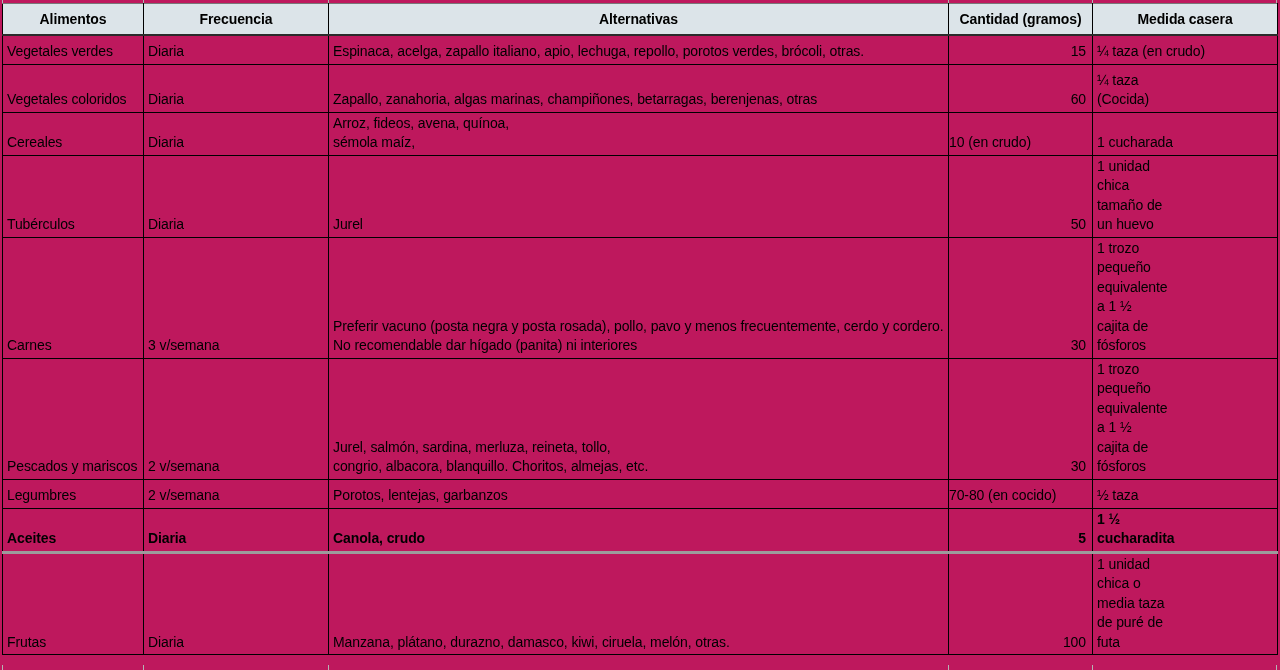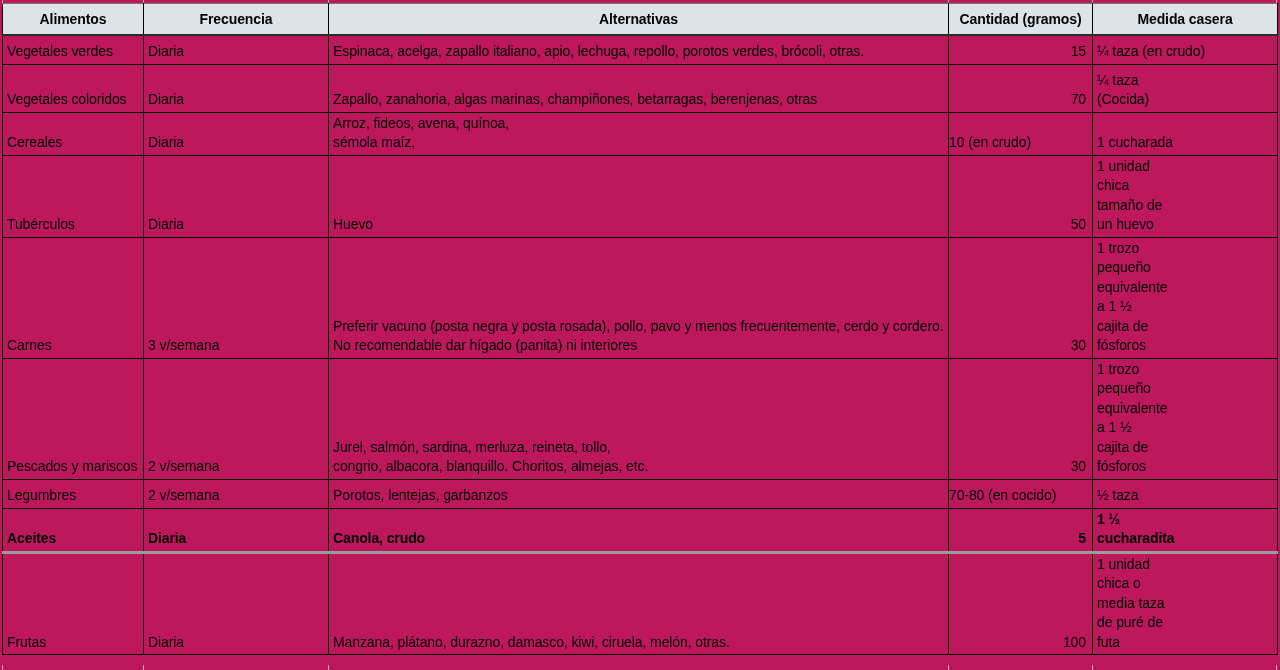--- a/index.html
+++ b/index.html
@@ -80,21 +80,21 @@
           <td class="col-medida" data-name="cell-medida-casera">
             <div class="line" data-name="text-line">¼ taza (en crudo)</div>
           </td>
         </tr>
         <tr data-name="table-row">
           <td class="col-alimento" data-name="cell-alimento">Vegetales coloridos</td>
           <td class="col-frecuencia" data-name="cell-frecuencia">Diaria</td>
           <td class="col-alternativas" data-name="cell-alternativas">
             <div class="line" data-name="text-line">Zapallo, zanahoria, algas marinas, champiñones, betarragas, berenjenas, otras</div>
           </td>
-          <td class="col-cantidad" data-name="cell-cantidad">70</td>
+          <td class="col-cantidad" data-name="cell-cantidad">60</td>
           <td class="col-medida" data-name="cell-medida-casera">
             <div class="line" data-name="text-line">¼ taza</div>
             <div class="line" data-name="text-line">(Cocida)</div>
           </td>
         </tr>
         <tr data-name="table-row">
           <td class="col-alimento" data-name="cell-alimento">Cereales</td>
           <td class="col-frecuencia" data-name="cell-frecuencia">Diaria</td>
           <td class="col-alternativas" data-name="cell-alternativas">
             <div class="line" data-name="text-line">Arroz, fideos, avena, quínoa,</div>
@@ -102,21 +102,21 @@
           </td>
           <td class="col-cantidad qty-left" data-name="cell-cantidad">10 (en crudo)</td>
           <td class="col-medida" data-name="cell-medida-casera">
             <div class="line" data-name="text-line">1 cucharada</div>
           </td>
         </tr>
         <tr data-name="table-row">
           <td class="col-alimento" data-name="cell-alimento">Tubérculos</td>
           <td class="col-frecuencia" data-name="cell-frecuencia">Diaria</td>
           <td class="col-alternativas" data-name="cell-alternativas">
-            <div class="line" data-name="text-line">Huevo</div>
+            <div class="line" data-name="text-line">Jurel</div>
           </td>
           <td class="col-cantidad" data-name="cell-cantidad">50</td>
           <td class="col-medida" data-name="cell-medida-casera">
             <div class="line" data-name="text-line">1 unidad</div>
             <div class="line" data-name="text-line">chica</div>
             <div class="line" data-name="text-line">tamaño de</div>
             <div class="line" data-name="text-line">un huevo</div>
           </td>
         </tr>
         <tr data-name="table-row">

